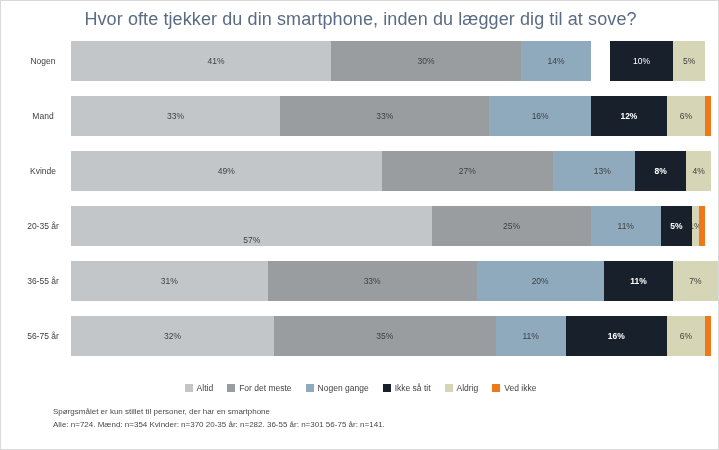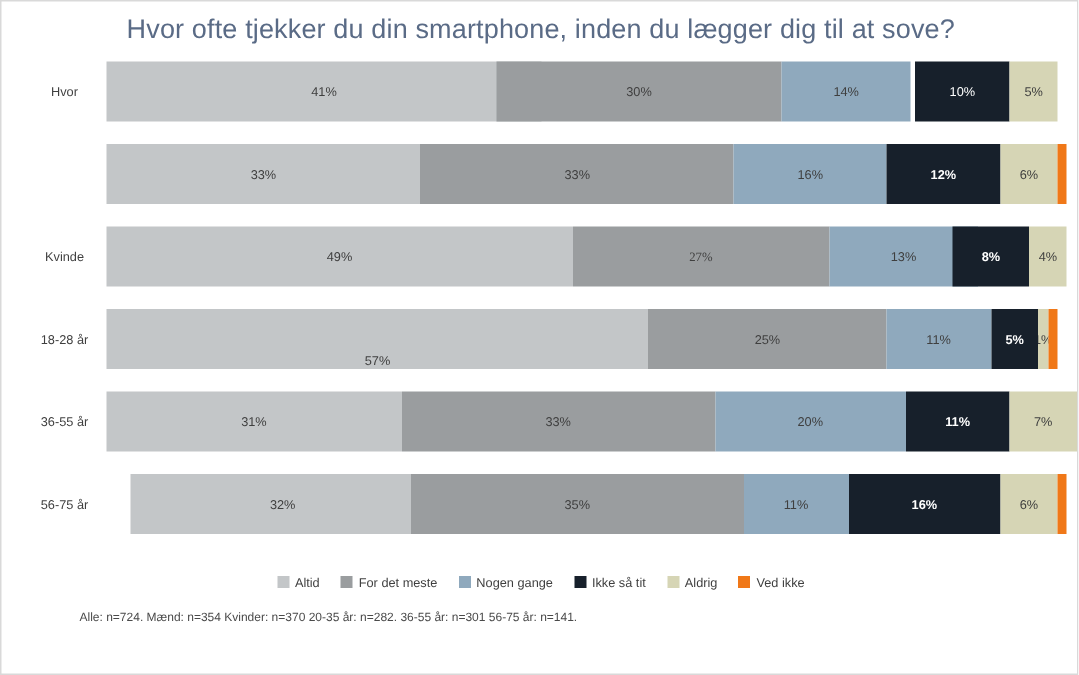--- a/index.html
+++ b/index.html
@@ -110,40 +110,41 @@
 </style>
 </head>
 <body>
 
 <div id="page">
 
   <div class="chart-title">Hvor ofte tjekker du din smartphone, inden du lægger dig til at sove?</div>
 
   <div class="plot" id="plot">
       <div class="row" style="top: 0px;">
-        <div class="row-label">Hvor</div>
+        <div class="row-label">Nogen</div>
         <div class="bar-area">
           <div class="seg" title="Altid" style="left: 0px; width: 290px; background: rgb(195, 198, 200);">
             <span style="color: rgb(63, 63, 63); font-weight: normal;">41%</span>
           </div>
           <div class="seg" title="For det meste" style="left: 259.94px; width: 190.2px; background: rgb(154, 157, 159);">
             <span style="color: rgb(63, 63, 63); font-weight: normal;">30%</span>
           </div>
-          <div class="seg" title="Nogen gange" style="left: 450.14px; width: 86px; background: rgb(143, 169, 189);">
+          <div class="seg" title="Nogen gange" style="left: 450.14px; width: 70px; background: rgb(143, 169, 189);">
             <span style="color: rgb(63, 63, 63); font-weight: normal;">14%</span>
           </div>
           <div class="seg" title="Ikke så tit" style="left: 538.9px; width: 63.4px; background: rgb(23, 32, 43);">
             <span style="color: rgb(255, 255, 255); font-weight: normal;">10%</span>
           </div>
           <div class="seg" title="Aldrig" style="left: 602.3px; width: 31.7px; background: rgb(214, 213, 181);">
             <span style="color: rgb(63, 63, 63); font-weight: normal;">5%</span>
           </div>
         </div>
       </div>
       <div class="row" style="top: 55px;">
+        <div class="row-label">Mand</div>
         <div class="bar-area">
           <div class="seg" title="Altid" style="left: 0px; width: 209.22px; background: rgb(195, 198, 200);">
             <span style="color: rgb(63, 63, 63); font-weight: normal;">33%</span>
           </div>
           <div class="seg" title="For det meste" style="left: 209.22px; width: 209.22px; background: rgb(154, 157, 159);">
             <span style="color: rgb(63, 63, 63); font-weight: normal;">33%</span>
           </div>
           <div class="seg" title="Nogen gange" style="left: 418.44px; width: 101.44px; background: rgb(143, 169, 189);">
             <span style="color: rgb(63, 63, 63); font-weight: normal;">16%</span>
           </div>
@@ -156,35 +157,35 @@
           <div class="seg" title="Ved ikke" style="left: 634px; width: 6.34px; background: rgb(240, 120, 24);"></div>
         </div>
       </div>
       <div class="row" style="top: 110px;">
         <div class="row-label">Kvinde</div>
         <div class="bar-area">
           <div class="seg" title="Altid" style="left: 0px; width: 310.66px; background: rgb(195, 198, 200);">
             <span style="color: rgb(63, 63, 63); font-weight: normal;">49%</span>
           </div>
           <div class="seg" title="For det meste" style="left: 310.66px; width: 171.18px; background: rgb(154, 157, 159);">
-            <span style="color: rgb(63, 63, 63); font-weight: normal; font-family: Liberation Serif, serif;">27%</span>
+            <span style="color: rgb(63, 63, 63); font-weight: normal;">27%</span>
           </div>
           <div class="seg" title="Nogen gange" style="left: 481.84px; width: 99px; background: rgb(143, 169, 189);">
             <span style="color: rgb(63, 63, 63); font-weight: normal;">13%</span>
           </div>
           <div class="seg" title="Ikke så tit" style="left: 564.26px; width: 50.72px; background: rgb(23, 32, 43);">
             <span style="color: rgb(255, 255, 255); font-weight: bold;">8%</span>
           </div>
           <div class="seg" title="Aldrig" style="left: 614.98px; width: 25.36px; background: rgb(214, 213, 181);">
             <span style="color: rgb(63, 63, 63); font-weight: normal;">4%</span>
           </div>
         </div>
       </div>
       <div class="row" style="top: 165px;">
-        <div class="row-label">18-28 år</div>
+        <div class="row-label">20-35 år</div>
         <div class="bar-area">
           <div class="seg" title="Altid" style="left: 0px; width: 361.38px; background: rgb(195, 198, 200);">
             <span style="color: rgb(63, 63, 63); font-weight: normal; margin-top: 28px;">57%</span>
           </div>
           <div class="seg" title="For det meste" style="left: 361.38px; width: 158.5px; background: rgb(154, 157, 159);">
             <span style="color: rgb(63, 63, 63); font-weight: normal;">25%</span>
           </div>
           <div class="seg" title="Nogen gange" style="left: 519.88px; width: 69.74px; background: rgb(143, 169, 189);">
             <span style="color: rgb(63, 63, 63); font-weight: normal;">11%</span>
           </div>
@@ -213,21 +214,21 @@
             <span style="color: rgb(255, 255, 255); font-weight: bold;">11%</span>
           </div>
           <div class="seg" title="Aldrig" style="left: 602.3px; width: 44.38px; background: rgb(214, 213, 181);">
             <span style="color: rgb(63, 63, 63); font-weight: normal;">7%</span>
           </div>
         </div>
       </div>
       <div class="row" style="top: 275px;">
         <div class="row-label">56-75 år</div>
         <div class="bar-area">
-          <div class="seg" title="Altid" style="left: 16px; width: 202.88px; background: rgb(195, 198, 200);">
+          <div class="seg" title="Altid" style="left: 0px; width: 202.88px; background: rgb(195, 198, 200);">
             <span style="color: rgb(63, 63, 63); font-weight: normal;">32%</span>
           </div>
           <div class="seg" title="For det meste" style="left: 202.88px; width: 221.9px; background: rgb(154, 157, 159);">
             <span style="color: rgb(63, 63, 63); font-weight: normal;">35%</span>
           </div>
           <div class="seg" title="Nogen gange" style="left: 424.78px; width: 69.74px; background: rgb(143, 169, 189);">
             <span style="color: rgb(63, 63, 63); font-weight: normal;">11%</span>
           </div>
           <div class="seg" title="Ikke så tit" style="left: 494.52px; width: 101.44px; background: rgb(23, 32, 43);">
             <span style="color: rgb(255, 255, 255); font-weight: bold;">16%</span>
@@ -261,16 +262,17 @@
         <span class="legend-swatch" style="background: rgb(214, 213, 181);"></span>
         <span>Aldrig</span>
       </div>
       <div class="legend-item">
         <span class="legend-swatch" style="background: rgb(240, 120, 24);"></span>
         <span>Ved ikke</span>
       </div>
     </div>
 
   <div class="footnotes">
+    <span class="footnote-line">Spørgsmålet er kun stillet til personer, der har en smartphone</span>
     <span class="footnote-line">Alle: n=724. Mænd: n=354  Kvinder: n=370  20-35 år: n=282. 36-55 år: n=301  56-75 år: n=141.</span>
   </div>
 
 </div>
 
 </body></html>

